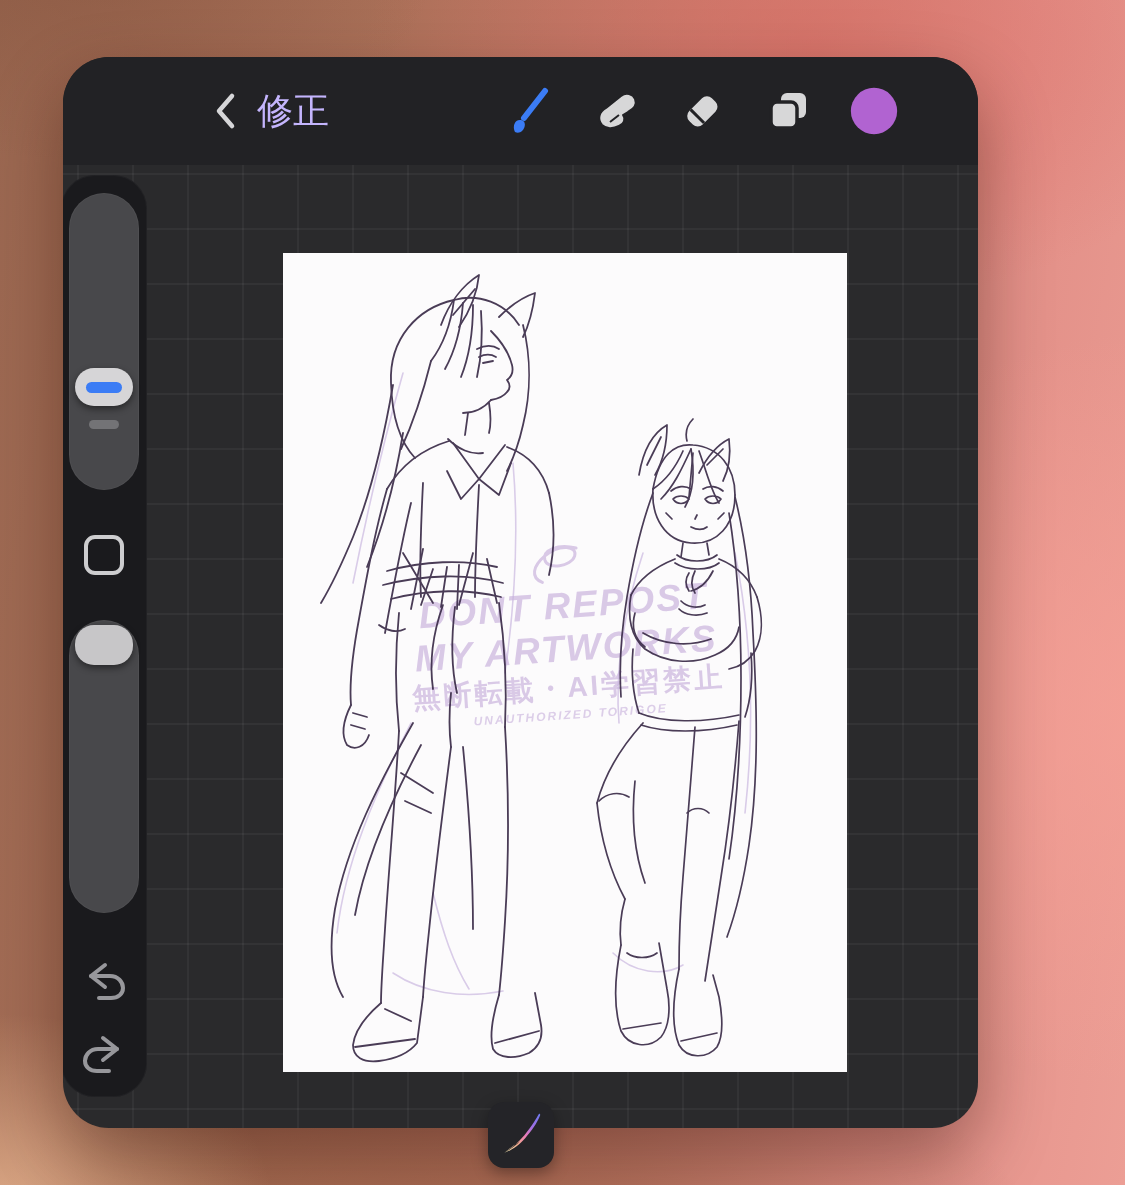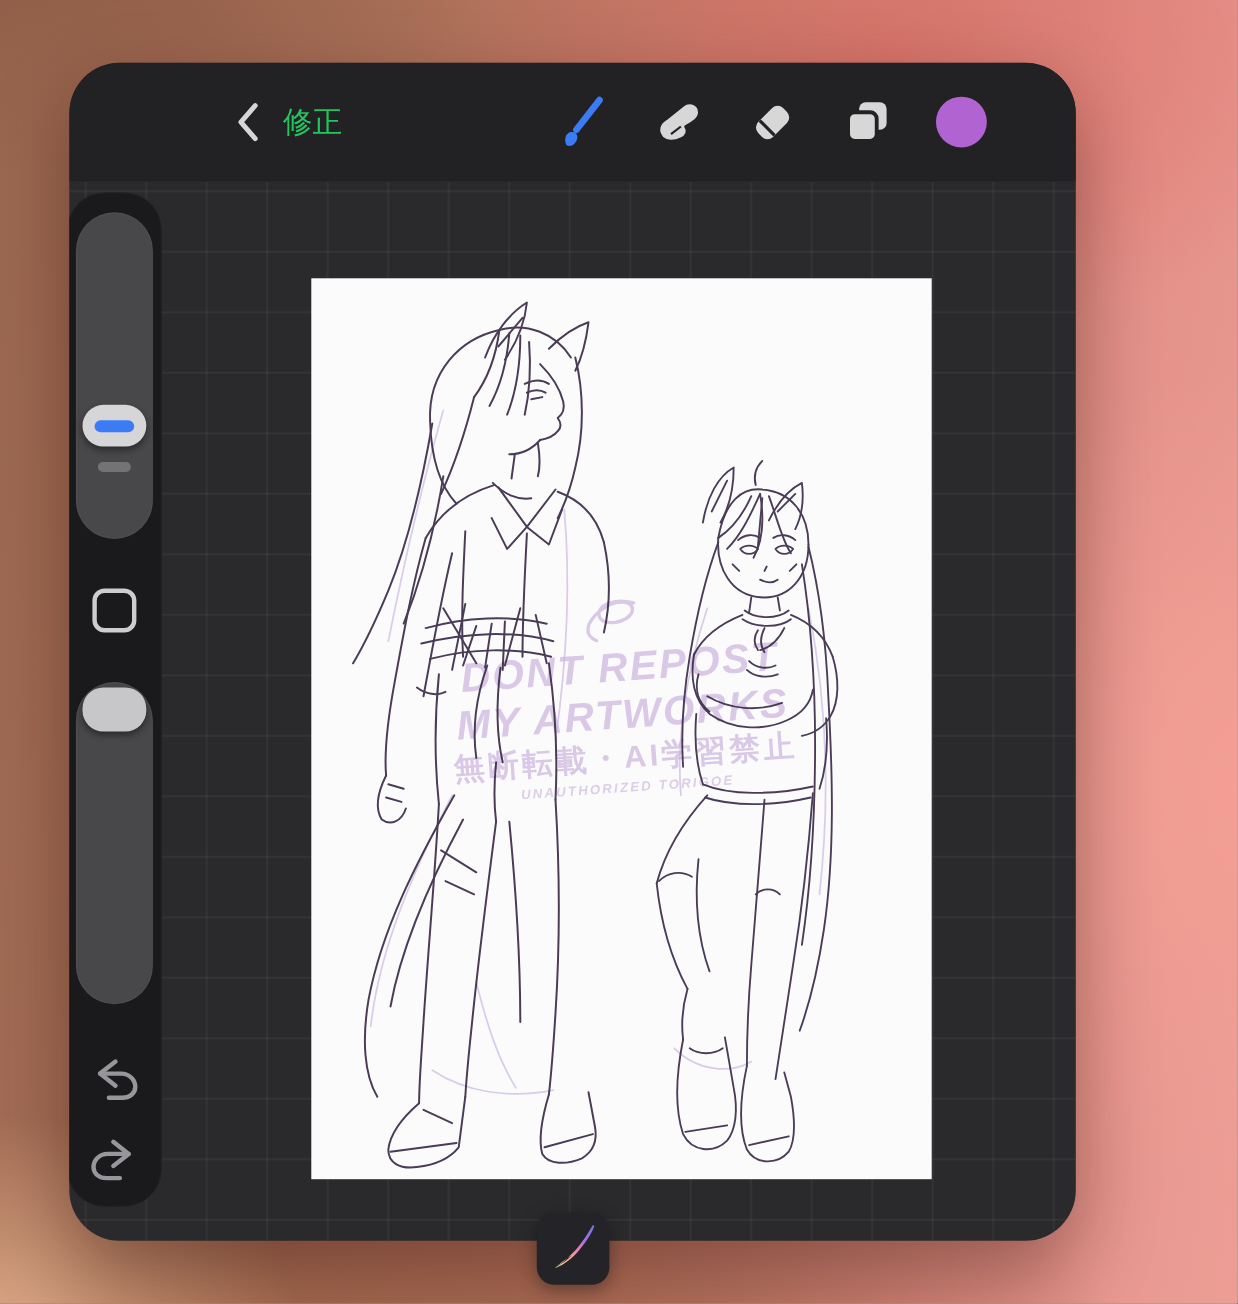--- a/index.html
+++ b/index.html
@@ -26,21 +26,21 @@
       linear-gradient(rgba(255,255,255,.045) 2px, transparent 2px),
       linear-gradient(90deg, rgba(255,255,255,.045) 2px, transparent 2px);
     background-size:55px 55px;background-position:14px 8px;
   }
   
   .topbar{
     position:absolute;left:0;top:0;right:0;height:108px;background:#222225;
     display:flex;align-items:center;z-index:5;
   }
   .back{display:flex;align-items:center;gap:20px;margin-left:150px;cursor:pointer;}
-  .back-label{color:#22c55e;font-size:27px;line-height:1;}
+  .back-label{color:#c4b5fd;font-size:36px;line-height:1;}
   .tools{position:absolute;right:80px;top:0;height:108px;display:flex;align-items:center;gap:38px;}
   .tool{width:48px;height:48px;display:flex;align-items:center;justify-content:center;cursor:pointer;}
   
   .sidebar{
     position:absolute;left:-2px;top:118px;width:86px;height:922px;
     background:#1a1a1d;border-radius:34px;z-index:4;
     box-shadow:inset 0 0 0 1px rgba(255,255,255,.03);
   }
   .slider{position:absolute;left:8px;width:70px;background:#48484b;border-radius:35px;
     box-shadow:inset 0 0 0 1px rgba(255,255,255,.04);}

